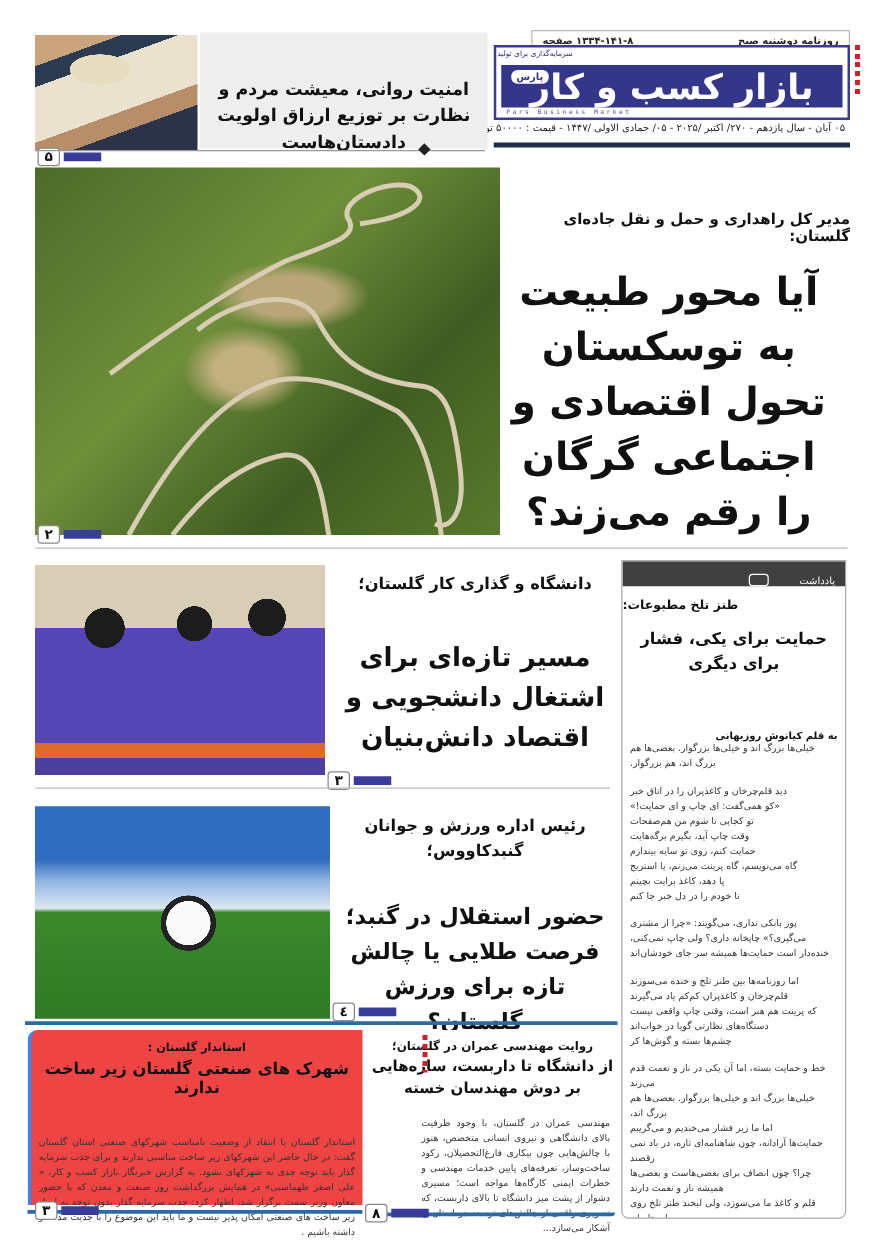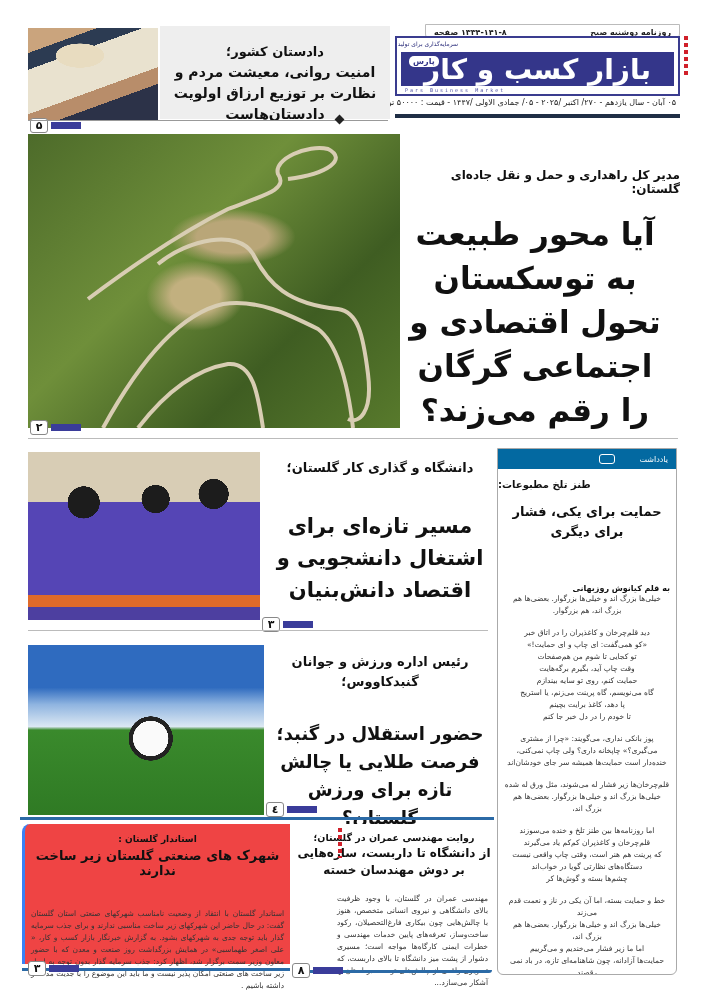--- a/index.html
+++ b/index.html
@@ -91,26 +91,26 @@
     #photo-football { left: 28px; top: 645px; width: 236px; height: 170px;
       background:
         radial-gradient(circle 22px at 52% 55%, #fafafa 0 80%, #222 81% 100%, transparent 101%),
         linear-gradient(180deg, #2f6bbf 0 25%, #8fb4e0 35%, #dce8f3 48%, #3a8a2c 50%, #2f7a24 100%);
     }
     #sport-kicker { left: 270px; top: 652px; width: 220px; text-align: center; font-size: 13px; font-weight: bold; line-height: 20px; }
     #sport-headline { left: 270px; top: 720px; width: 220px; text-align: center; font-size: 18px; font-weight: bold; line-height: 28px; }
 
     
     #note-box { left: 497px; top: 448px; width: 180px; height: 527px; border: 1px solid #aaa; border-radius: 0 0 6px 6px; background: #fff; overflow: hidden; }
-    #note-box .note-header { height: 20px; background: #0369a1; display: flex; align-items: center; padding: 0 8px; gap: 24px; color: #fff; font-size: 8px; }
+    #note-box .note-header { height: 20px; background: #404040; display: flex; align-items: flex-end; padding: 0 8px; gap: 24px; color: #fff; font-size: 8px; }
     #note-box .note-header .icon { width: 16px; height: 10px; border: 1.5px solid #fff; border-radius: 3px; }
     #note-box .kicker { text-align: left; font-size: 10px; font-weight: bold; margin-top: 10px; }
     #note-box .title { text-align: center; font-size: 13px; font-weight: bold; line-height: 20px; margin-top: 12px; }
     #note-box .author { text-align: right; font-size: 8px; font-weight: bold; padding: 0 6px; margin-top: 42px; }
-    #note-box .para { text-align: center; font-size: 7.5px; line-height: 12px; padding: 0 6px; margin-bottom: 10px; color: #333; white-space: pre-line; }
+    #note-box .para { text-align: left; font-size: 7.5px; line-height: 12px; padding: 0 6px; margin-bottom: 10px; color: #333; white-space: pre-line; }
 
     
     #bottom-rule { left: 20px; top: 817px; width: 474px; height: 3px; background: #2b6aa6; }
     #gov-box { left: 22px; top: 824px; width: 268px; height: 140px; background: #ef4444; border-left: 3px solid #3b82f6; border-radius: 8px 0 0 0; }
     #gov-box .kicker { text-align: center; font-size: 9px; font-weight: bold; margin-top: 10px; }
     #gov-box .title { text-align: center; font-size: 13px; font-weight: bold; margin-top: 4px; }
     #gov-box .body { text-align: justify; font-size: 7.5px; line-height: 12px; padding: 0 6px; margin-top: 30px; color: #333; }
     #gov-foot { left: 22px; top: 968px; width: 268px; height: 3px; background: #2b6aa6; }
 
     #eng-box { left: 296px; top: 824px; width: 196px; height: 142px; background: #fff; border-right: 0; }
@@ -141,21 +141,20 @@
   <div class="dateline">۰۵ آبان - سال یازدهم - ۲۷۰/ اکتبر /۲۰۲۵ - ۰۵/ جمادی الاولی /۱۴۴۷ - قیمت : ۵۰۰۰۰ تومان</div>
   <div class="rule"></div>
 </div>
 
 <div id="photo-money" class="abs"></div>
 <div class="pg-badge" style="left:30px; top:118px;">
   <span class="num">۵</span>
   <span class="mini-logo"></span>
 </div>
 <div id="teaser" class="abs">
-  <div class="kicker">دادستان کشور؛</div>
   <div class="headline">امنیت روانی، معیشت مردم و نظارت بر توزیع ارزاق اولویت دادستان‌هاست</div>
 </div>
 <div id="teaser-rule" class="abs"></div>
 <div id="teaser-diamond" class="abs"></div>
 
 <div id="photo-road" class="abs">
   <svg width="372" height="294" viewBox="0 0 372 294">
     <path d="M60 165 C120 120, 170 90, 200 75 C240 60, 260 55, 250 40 C245 25, 280 10, 300 15 C320 25, 300 40, 260 45" stroke="#d8cdb3" stroke-width="4" fill="none"></path>
     <path d="M130 130 C160 105, 210 95, 225 120 C240 150, 260 170, 310 175 C330 178, 335 200, 340 240 C345 280, 330 290, 320 285" stroke="#d8cdb3" stroke-width="4" fill="none"></path>
     <path d="M75 294 C110 230, 150 180, 195 170 C230 165, 260 180, 290 195 C310 210, 320 250, 325 294" stroke="#d8cdb3" stroke-width="4" fill="none"></path>
@@ -198,21 +197,20 @@
   <div class="para">خیلی‌ها بزرگ اند و خیلی‌ها بزرگوار. بعضی‌ها هم بزرگ اند، هم بزرگوار.</div>
   <div class="para">دید قلم‌چرخان و کاغذپران را در اتاق خبر
 «کو همی‌گفت: ای چاپ و ای حمایت!»
 تو کجایی تا شوم من هم‌صفحات
 وقت چاپ آید، بگیرم برگه‌هایت
 حمایت کنم، روی تو سایه بیندازم
 گاه می‌نویسم، گاه پرینت می‌زنم، یا استریج
 پا دهد، کاغذ برایت بچینم
 تا خودم را در دل خبر جا کنم</div>
   <div class="para">پوز بانکی نداری، می‌گویند: «چرا از مشتری می‌گیری؟» چاپخانه داری؟ ولی چاپ نمی‌کنی، خنده‌دار است حمایت‌ها همیشه سر جای خودشان‌اند</div>
-  <div class="para">قلم‌چرخان‌ها زیر فشار له می‌شوند، مثل ورق له شده خیلی‌ها بزرگ اند و خیلی‌ها بزرگوار. بعضی‌ها هم بزرگ اند،</div>
   <div class="para">اما روزنامه‌ها بین طنز تلخ و خنده می‌سوزند
 قلم‌چرخان و کاغذپران کم‌کم یاد می‌گیرند
 که پرینت هم هنر است، وقتی چاپ واقعی نیست
 دستگاه‌های نظارتی گویا در خواب‌اند
 چشم‌ها بسته و گوش‌ها کر</div>
   <div class="para">خط و حمایت بسته، اما آن یکی در ناز و نعمت قدم می‌زند
 خیلی‌ها بزرگ اند و خیلی‌ها بزرگوار. بعضی‌ها هم بزرگ اند،
 اما ما زیر فشار می‌خندیم و می‌گرییم
 حمایت‌ها آزادانه، چون شاهنامه‌ای تازه، در باد نمی رقصند
 چرا؟ چون انصاف برای بعضی‌هاست و بعضی‌ها همیشه ناز و نعمت دارند

